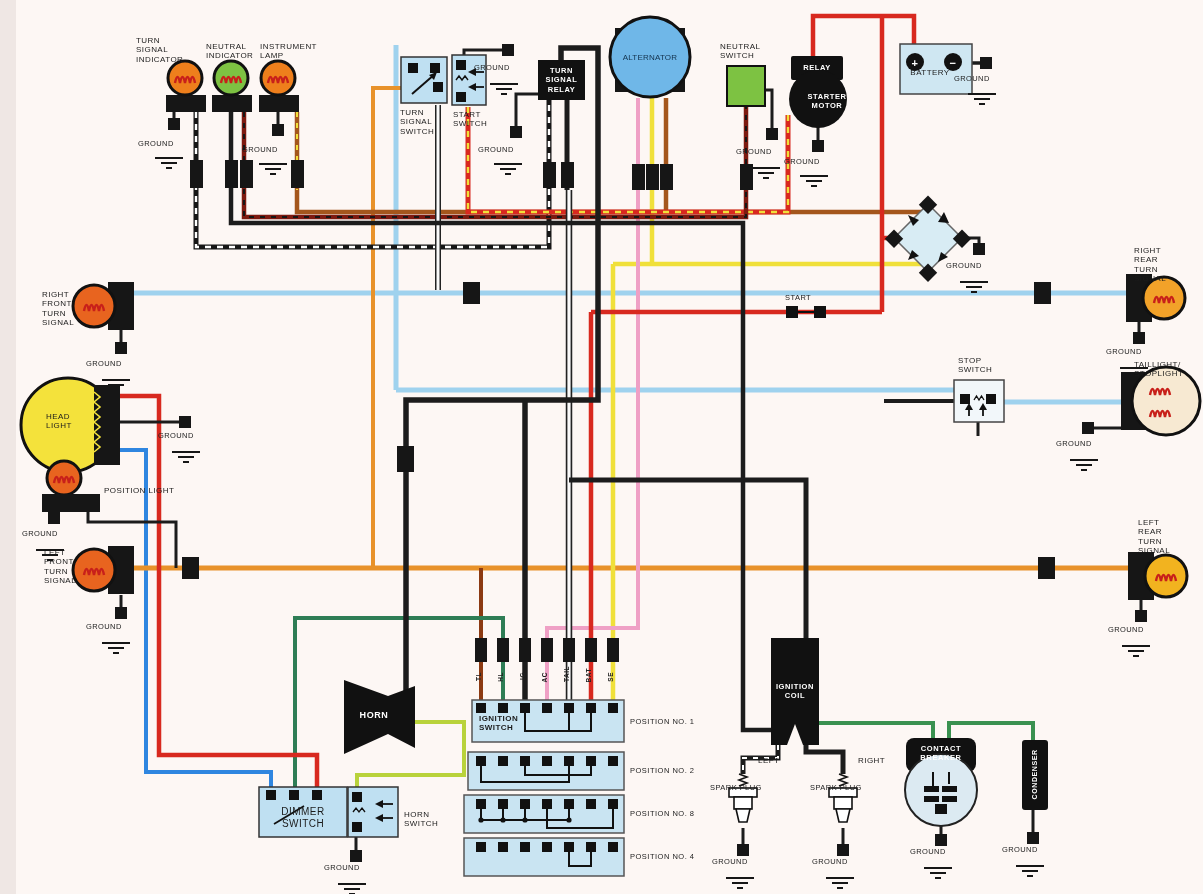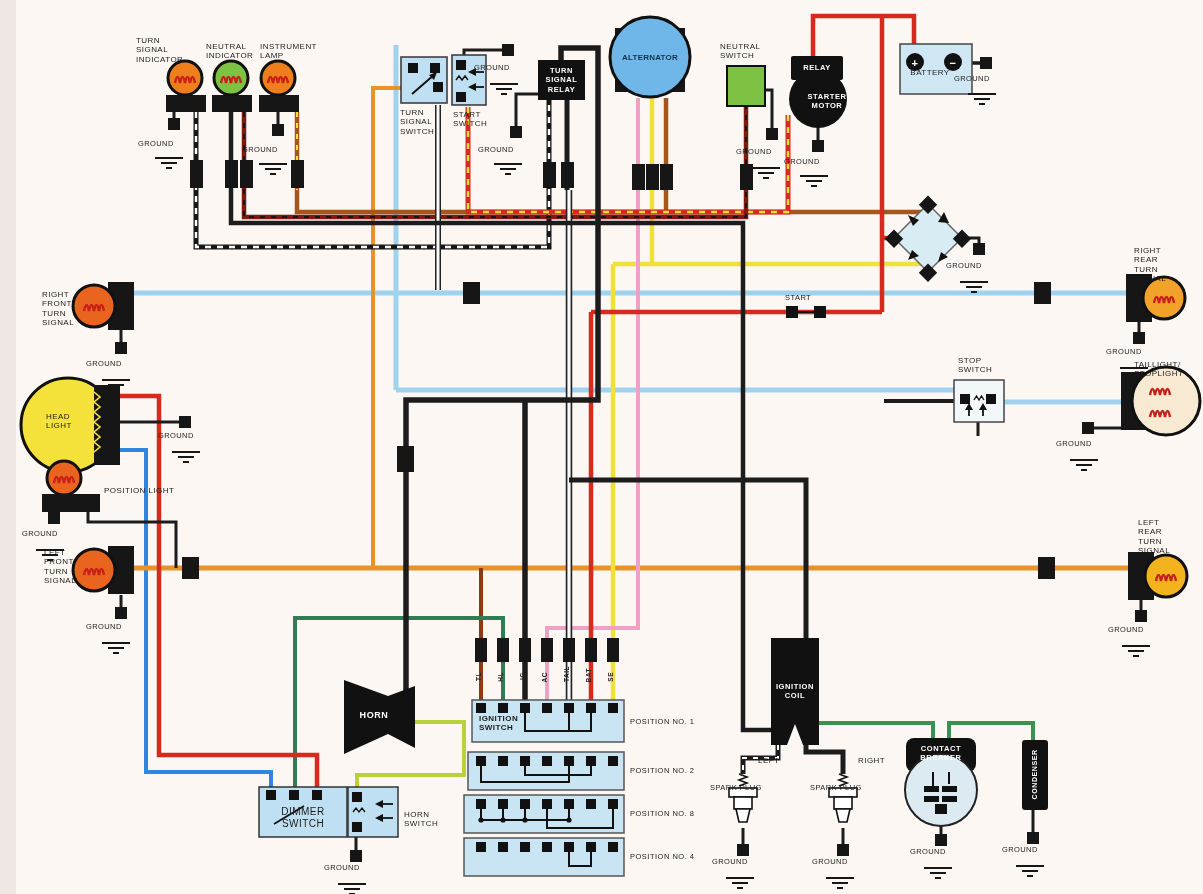--- a/index.html
+++ b/index.html
@@ -9,21 +9,21 @@
   .lbl{position:absolute;font:400 8px/1.18 "Liberation Sans",sans-serif;letter-spacing:.45px;
        color:#1b1b1b;white-space:pre-line;}
   .wlbl{position:absolute;font:700 7.5px/1.25 "Liberation Sans",sans-serif;letter-spacing:.6px;
         color:#fff;white-space:pre-line;text-align:center;}
   .gl{position:absolute;font:400 7.5px/1 "Liberation Sans",sans-serif;letter-spacing:.4px;color:#222;}
   .vterm{position:absolute;font:700 6.5px/1 "Liberation Sans",sans-serif;color:#222;
          writing-mode:vertical-rl;transform:rotate(180deg);letter-spacing:.5px;}
   .poslbl{position:absolute;font:400 7.5px/1 "Liberation Sans",sans-serif;letter-spacing:.5px;color:#222;}
   #watermark{position:absolute;left:24px;top:794px;font:700 46px/1 "Liberation Sans",sans-serif;
              letter-spacing:-2px;color:var(--watermark_blue,#2b50c8);z-index:30;}
-  .dk{color:#13324d;font-weight:700;}
+  .dk{color:#13324d;font-weight:400;}
 </style>
 </head>
 <body>
 
 <div id="page">
 
 <svg id="wires" width="1203" height="894" viewBox="0 0 1203 894">
   <defs>
     <g id="tsq">
           <rect x="0" y="0" width="12" height="12" fill="#161616"></rect>

